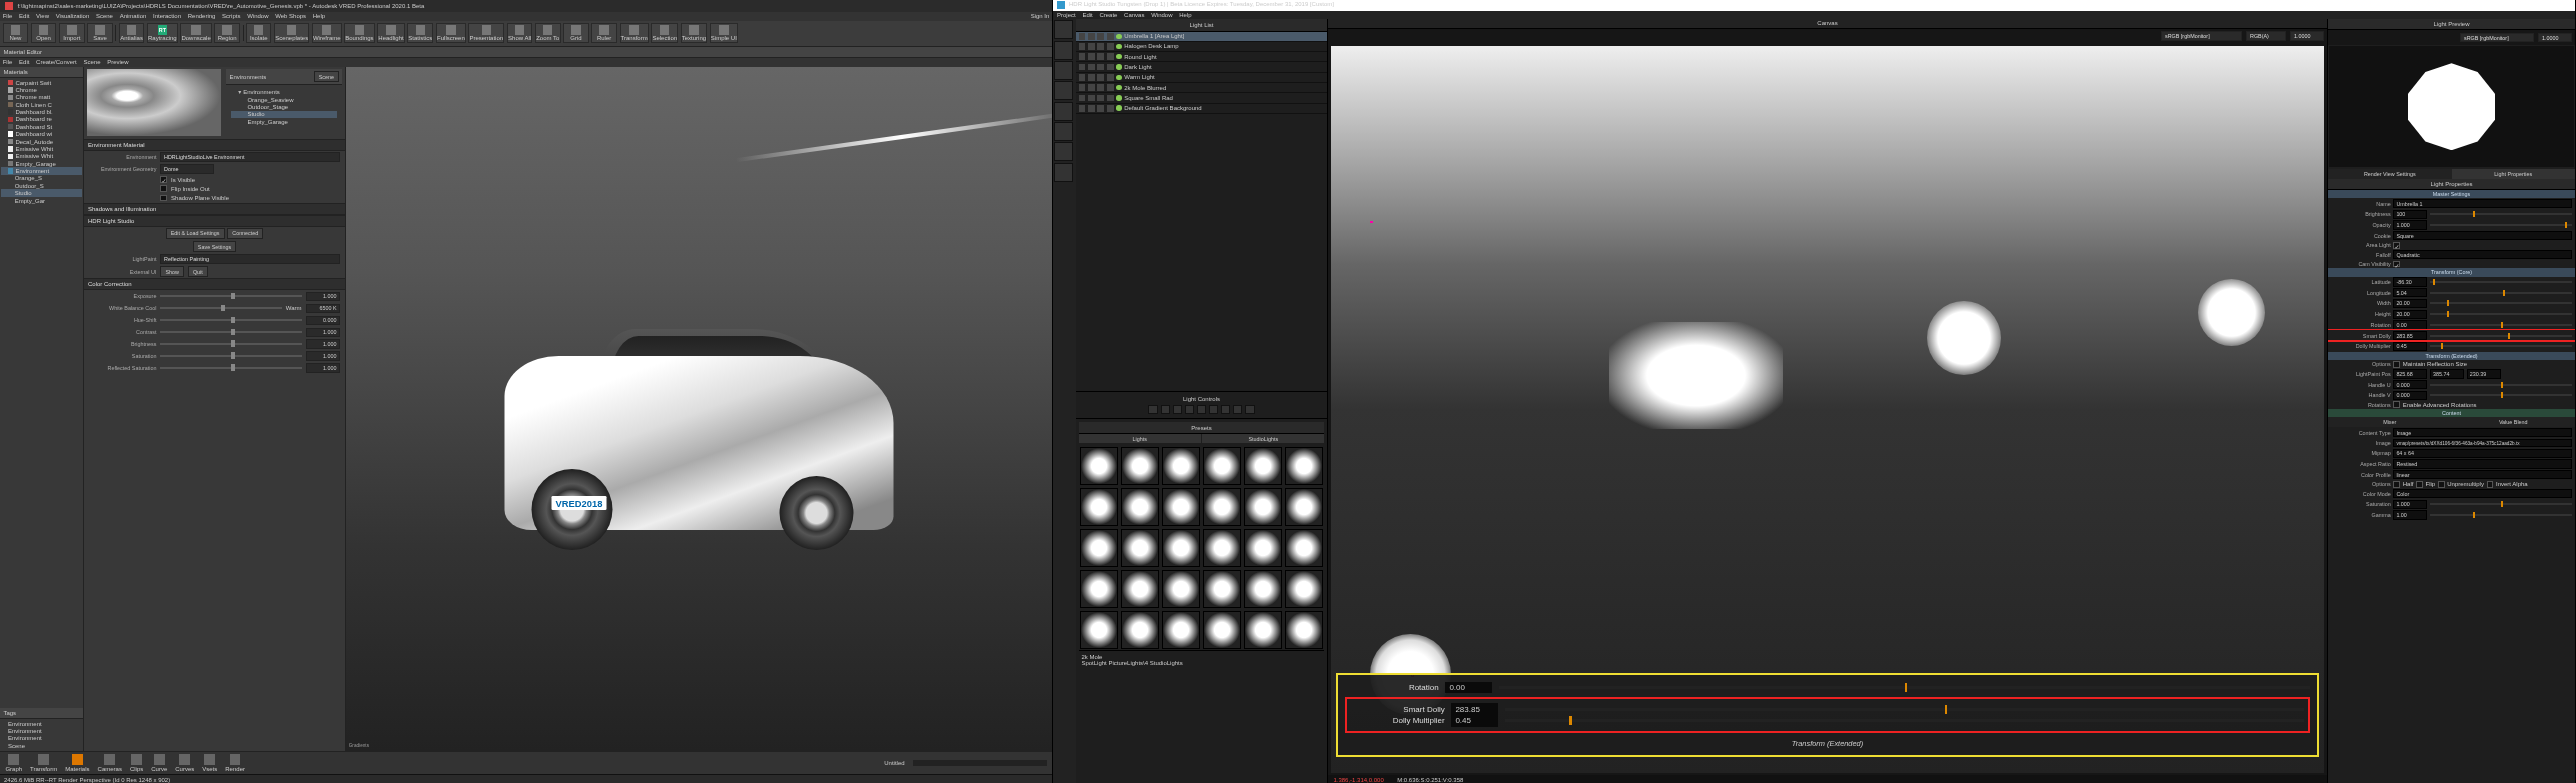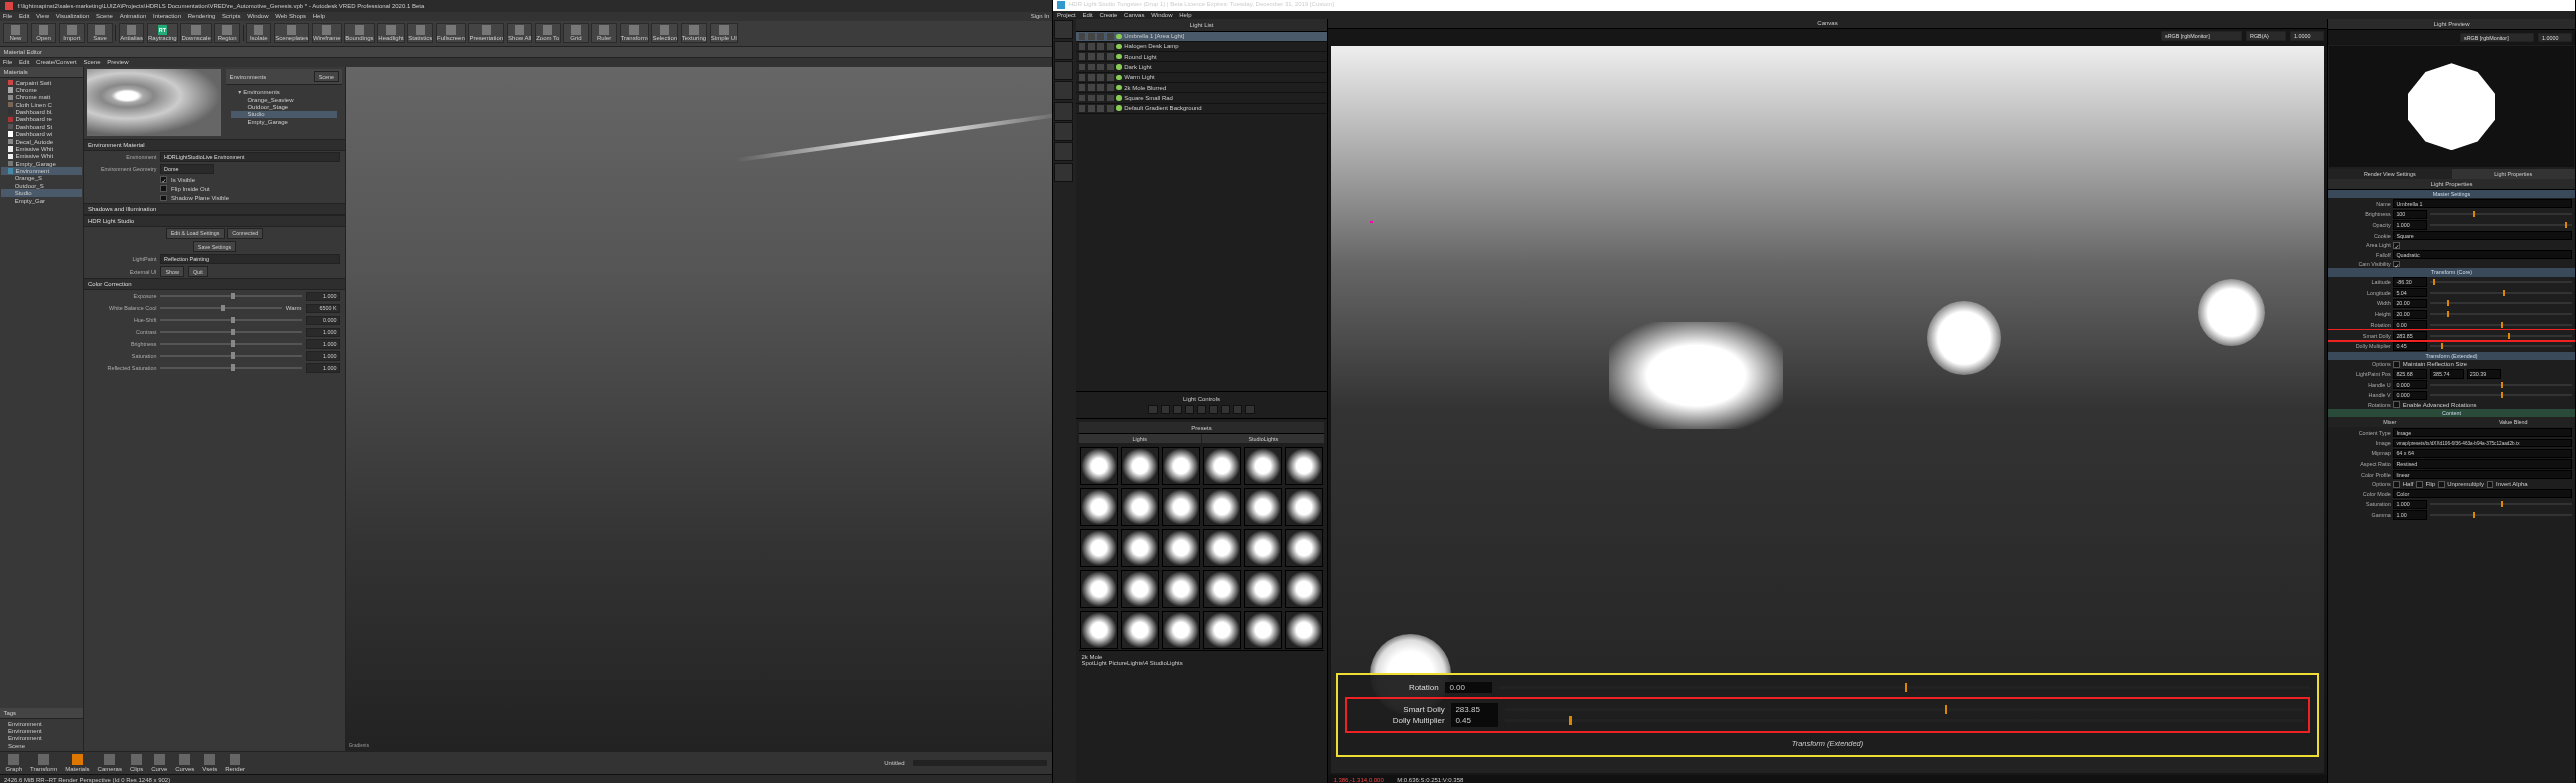--- a/index.html
+++ b/index.html
@@ -450,20 +450,28 @@
             <div class="field-label">Reflected Saturation</div>
             <div class="slider-track">
               <div class="thumb" style="left:50%"></div>
             </div>
             <div class="num-box">1.000</div>
           </div>
       </div>
 
       <div class="viewport">
         <div class="light-streak"></div>
+        <div class="car">
+          <div class="car-roof"></div>
+          <div class="car-window"></div>
+          <div class="car-body"></div>
+          <div class="wheel front"></div>
+          <div class="wheel rear"></div>
+          <div class="plate">VRED2018</div>
+        </div>
         <div class="gradients">Gradients</div>
       </div>
     </div>
     <div class="graphbar">
       <div class="gbtn">
           <div class="gico"></div>
           <span>Graph</span>
         </div>
       <div class="gbtn">
           <div class="gico"></div>

